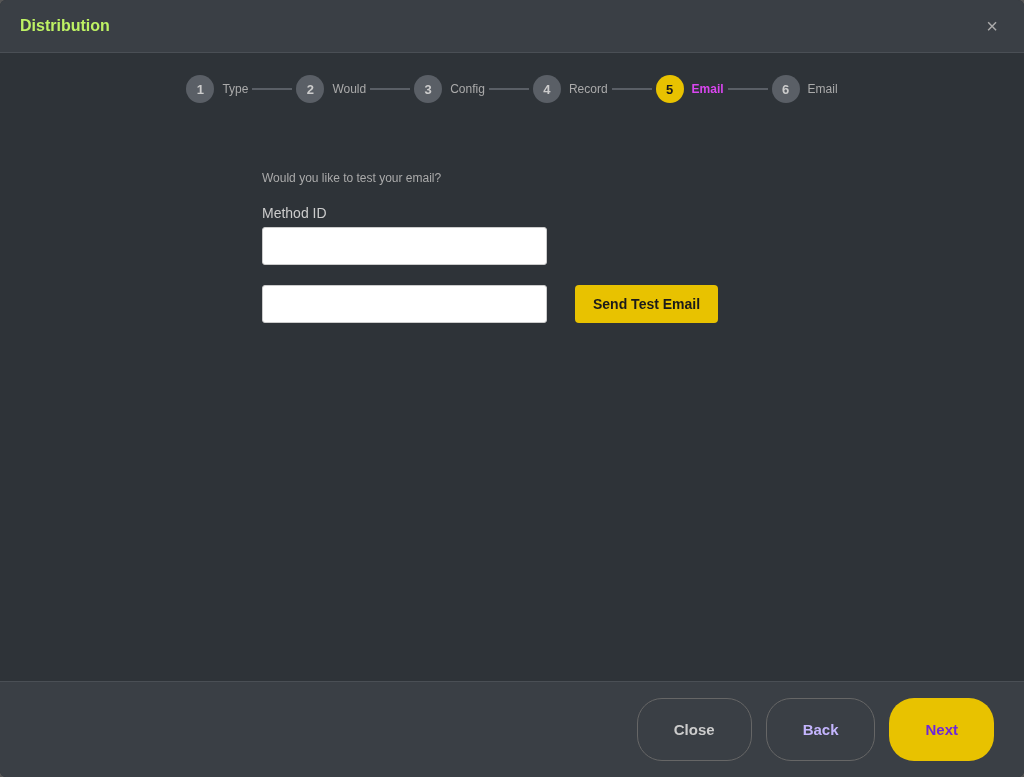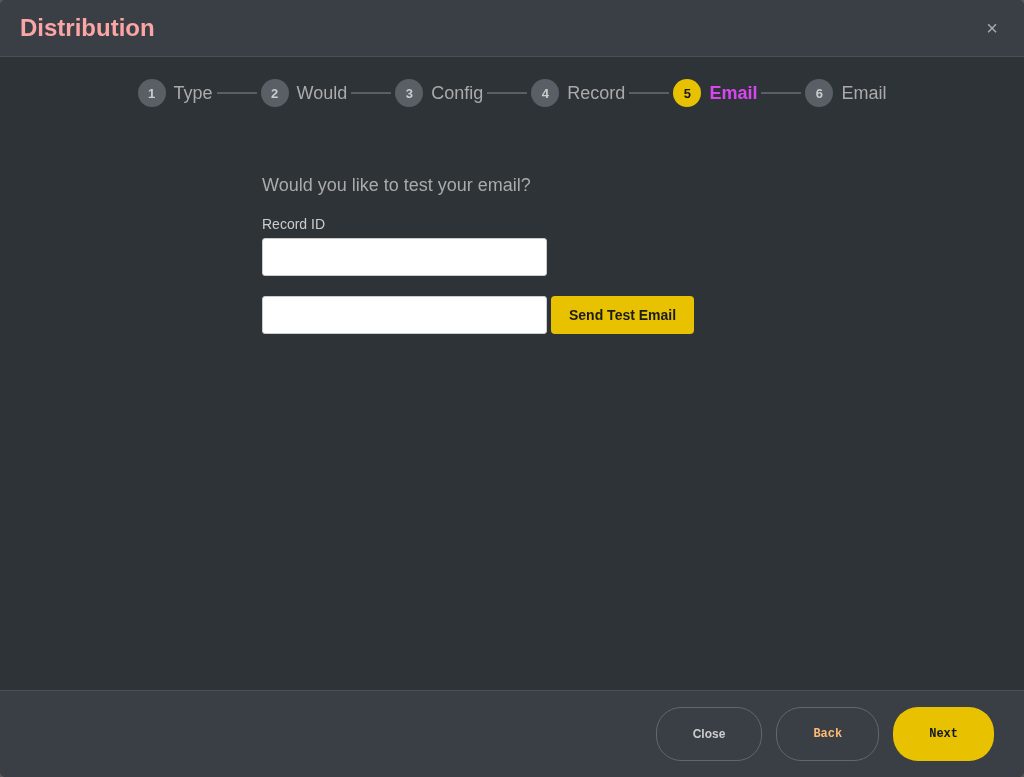--- a/index.html
+++ b/index.html
@@ -32,22 +32,22 @@
     .modal-header {
       background: #3a3f45;
       padding: 14px 20px;
       display: flex;
       align-items: center;
       justify-content: space-between;
       border-bottom: 1px solid #4a4f55;
     }
 
     .modal-title {
-      color: #fca5a5;
-      font-size: 24px;
+      color: #bef264;
+      font-size: 16px;
       font-weight: bold;
     }
 
     .close-btn {
       color: #aaa;
       font-size: 20px;
       cursor: pointer;
       background: none;
       border: none;
       line-height: 1;
@@ -83,21 +83,21 @@
       justify-content: center;
     }
 
     .step-number.active {
       background: #e8c200;
       color: #1a1a1a;
     }
 
     .step-label {
       color: #aaa;
-      font-size: 18px;
+      font-size: 12px;
     }
 
     .step-label.active {
       color: #d946ef;
       font-weight: bold;
     }
 
     .step-connector {
       width: 40px;
       height: 2px;
@@ -111,21 +111,21 @@
       overflow-y: auto;
     }
 
     .test-email-section {
       max-width: 500px;
       margin: 20px auto 0;
     }
 
     .section-question {
       color: #aaa;
-      font-size: 18px;
+      font-size: 12px;
       margin-bottom: 20px;
     }
 
     .form-group {
       margin-bottom: 20px;
     }
 
     .form-label {
       color: #cccccc;
       font-size: 14px;
@@ -141,21 +141,21 @@
       border-radius: 3px;
       padding: 6px 10px;
       font-size: 14px;
       color: #333;
       outline: none;
     }
 
     .email-row {
       display: flex;
       align-items: flex-start;
-      gap: 4px;
+      gap: 28px;
     }
 
     .send-test-btn {
       height: 38px;
       padding: 0 18px;
       background: #e8c200;
       color: #1a1a1a;
       border: none;
       border-radius: 4px;
       font-size: 14px;
@@ -168,46 +168,44 @@
       background: #3a3f45;
       padding: 16px 30px;
       display: flex;
       align-items: center;
       justify-content: flex-end;
       gap: 14px;
       border-top: 1px solid #4a4f55;
     }
 
     .footer-btn {
-      height: 54px;
+      height: 63px;
       padding: 0 36px;
       border-radius: 25px;
-      font-size: 12px;
+      font-size: 15px;
       font-weight: bold;
       cursor: pointer;
       border: none;
     }
 
     .footer-btn.close {
       background: transparent;
       color: #cccccc;
       border: 1px solid #666;
     }
 
     .footer-btn.back {
       background: transparent;
-      color: #fdba74;
+      color: #c4b5fd;
       border: 1px solid #666;
-      font-family: Liberation Mono, monospace;
     }
 
     .footer-btn.next {
       background: #e8c200;
-      color: #0f172a;
-      font-family: Liberation Mono, monospace;
+      color: #6d28d9;
     }
   </style>
 </head>
 <body>
 
 <div class="modal">
 
   <div class="modal-header">
     <span class="modal-title">Distribution</span>
     <button class="close-btn">×</button>
@@ -256,21 +254,21 @@
     </div>
 
   </div>
 
   <div class="modal-body">
     <div class="test-email-section">
 
       <p class="section-question">Would you like to test your email?</p>
 
       <div class="form-group">
-        <label class="form-label">Record ID</label>
+        <label class="form-label">Method ID</label>
         <input type="text" class="form-input" placeholder="" style="">
       </div>
 
       <div class="form-group">
         <div class="email-row">
           <input type="email" class="form-input" placeholder="" style="">
           <button class="send-test-btn">Send Test Email</button>
         </div>
       </div>
 

